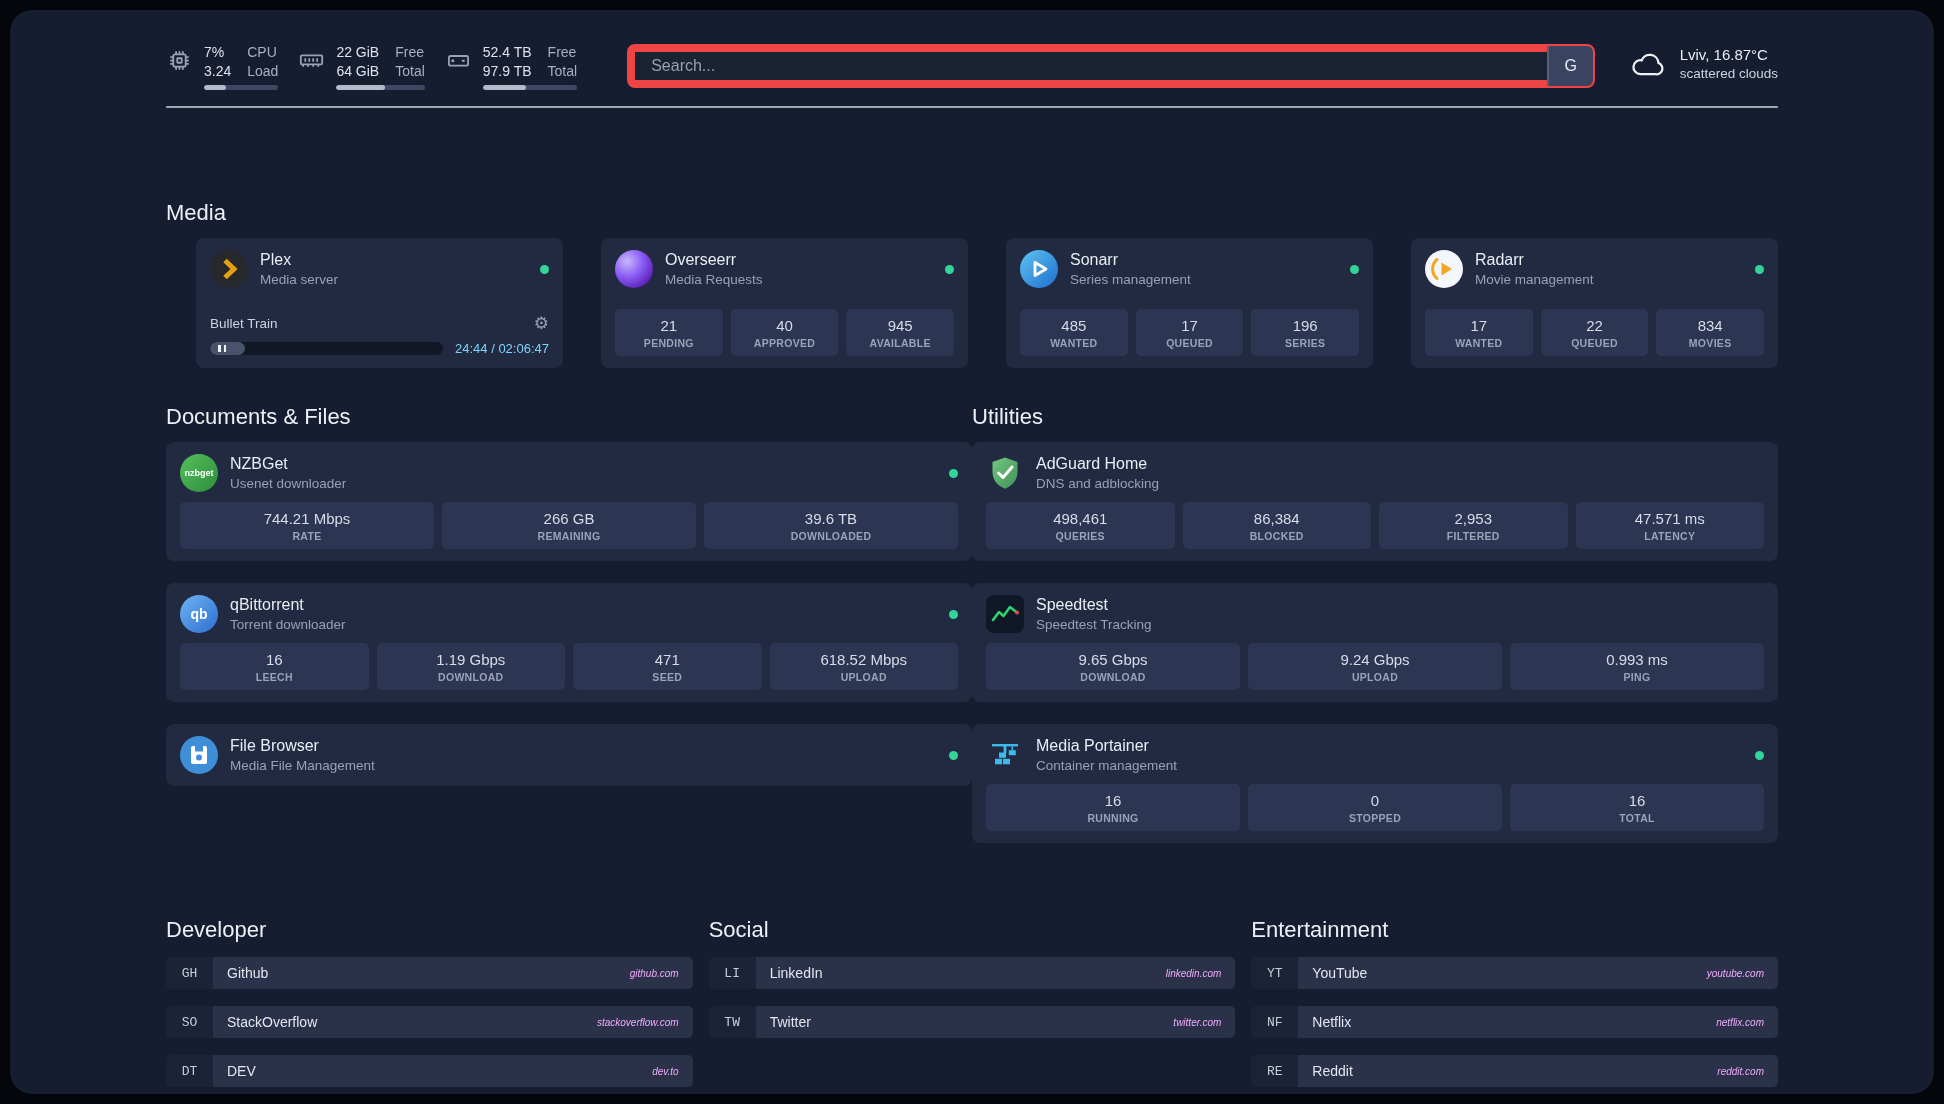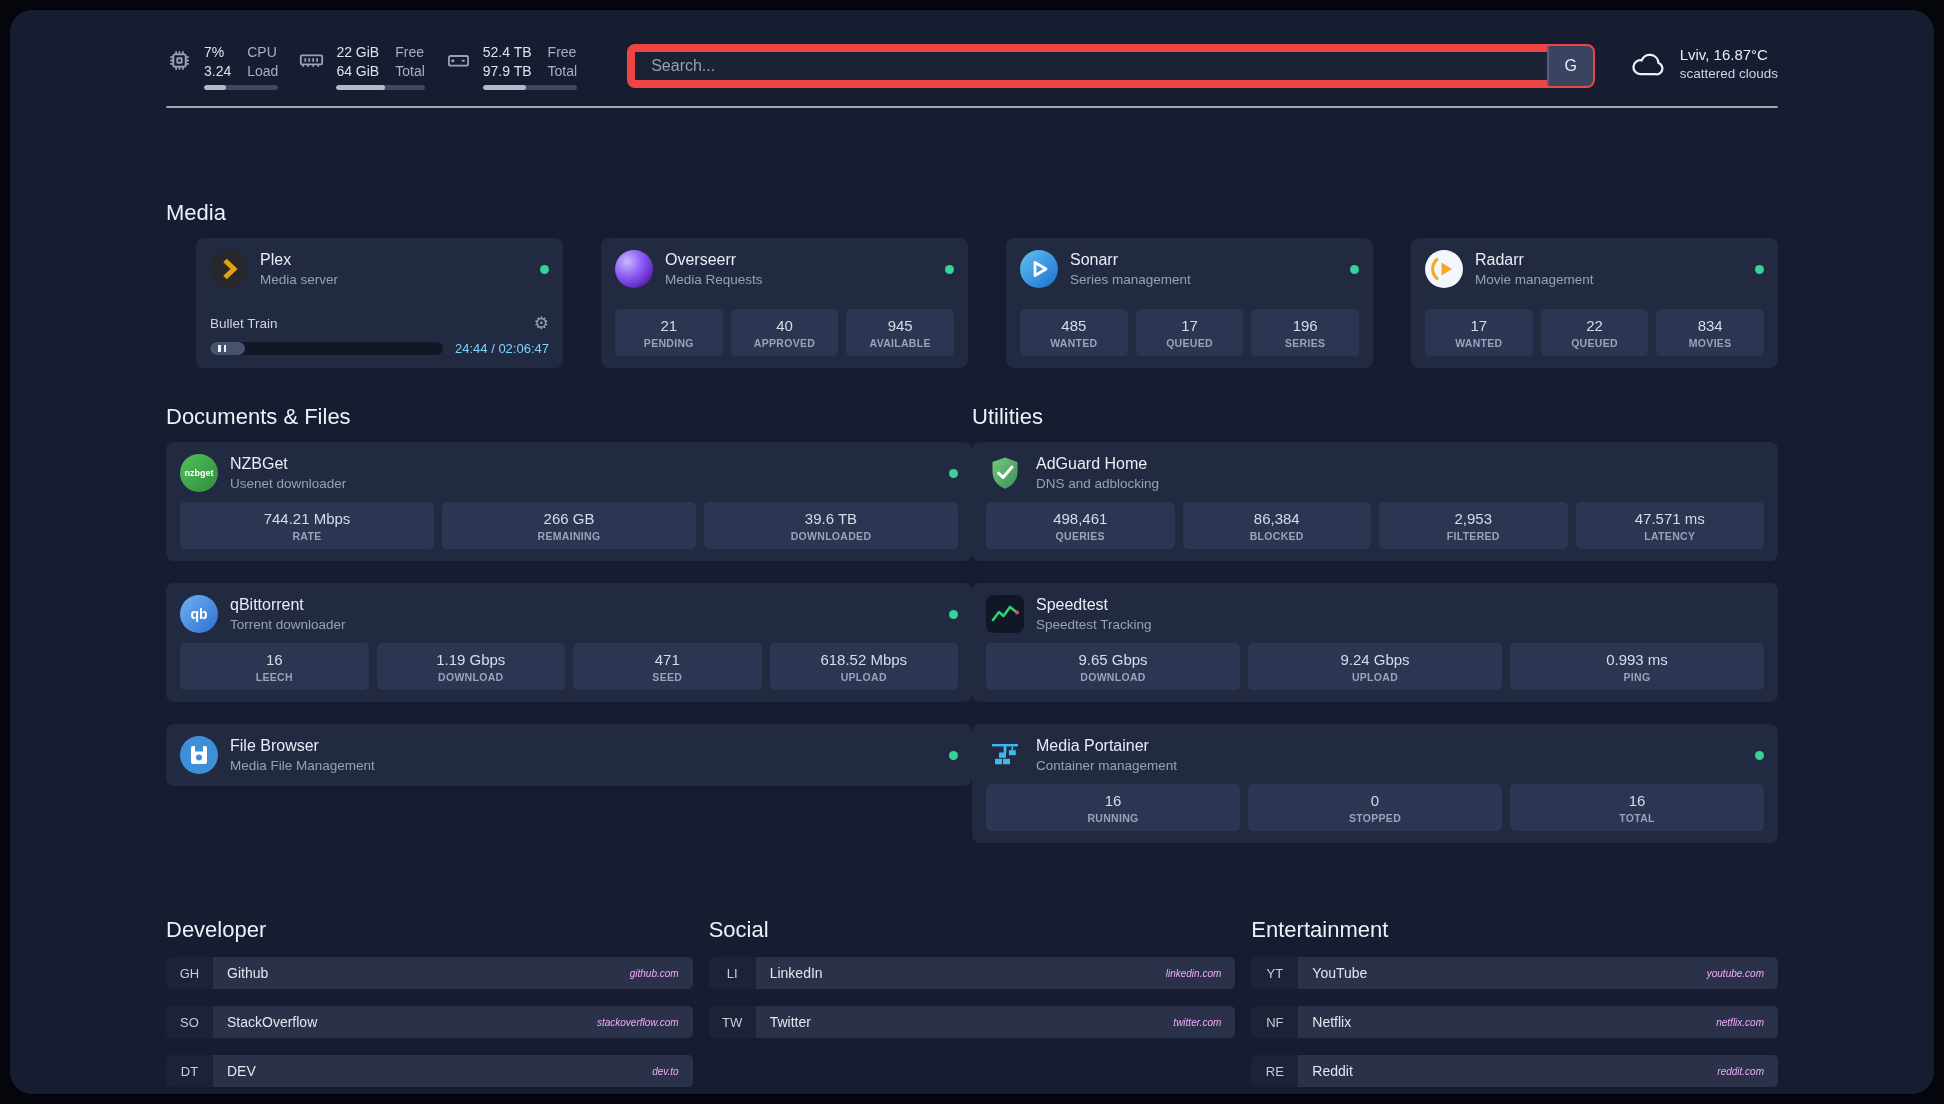--- a/index.html
+++ b/index.html
@@ -92,21 +92,21 @@
   .icon-qb span { font-size:14px; font-weight:700; color:#fff; }
   .icon-fb { background:#3f8fd8; }
   .icon-adguard, .icon-portainer { background:transparent; border-radius:0; }
   .icon-speedtest { background:#101828; border-radius:8px; }
 
   
   .bookmarks { margin-top:74px; display:grid; grid-template-columns:1fr 1fr 1fr; gap:16px; align-items:start; }
   .bm-items { margin-top:14px; display:flex; flex-direction:column; gap:17px; }
   .bm-item { display:flex; height:32px; border-radius:5px; overflow:hidden; }
   .bm-abbr { width:47px; background:#1c2336; color:#c6cdda; font-size:13px;
-    display:flex; align-items:center; justify-content:center; flex:none; }
+    display:flex; align-items:center; justify-content:center; flex:none;font-family:Liberation Mono, monospace; }
   .bm-body { flex:1; background:#2a3149; display:flex; align-items:center;
     justify-content:space-between; padding:0 14px; }
   .bm-name { font-size:14px; color:#e2e7f0; }
   .bm-domain { font-size:10px; color:#f0abfc;font-style:italic; }
 </style>
 </head>
 <body>
 
 <div class="dashboard" data-interactable="false">
   <div class="content">

